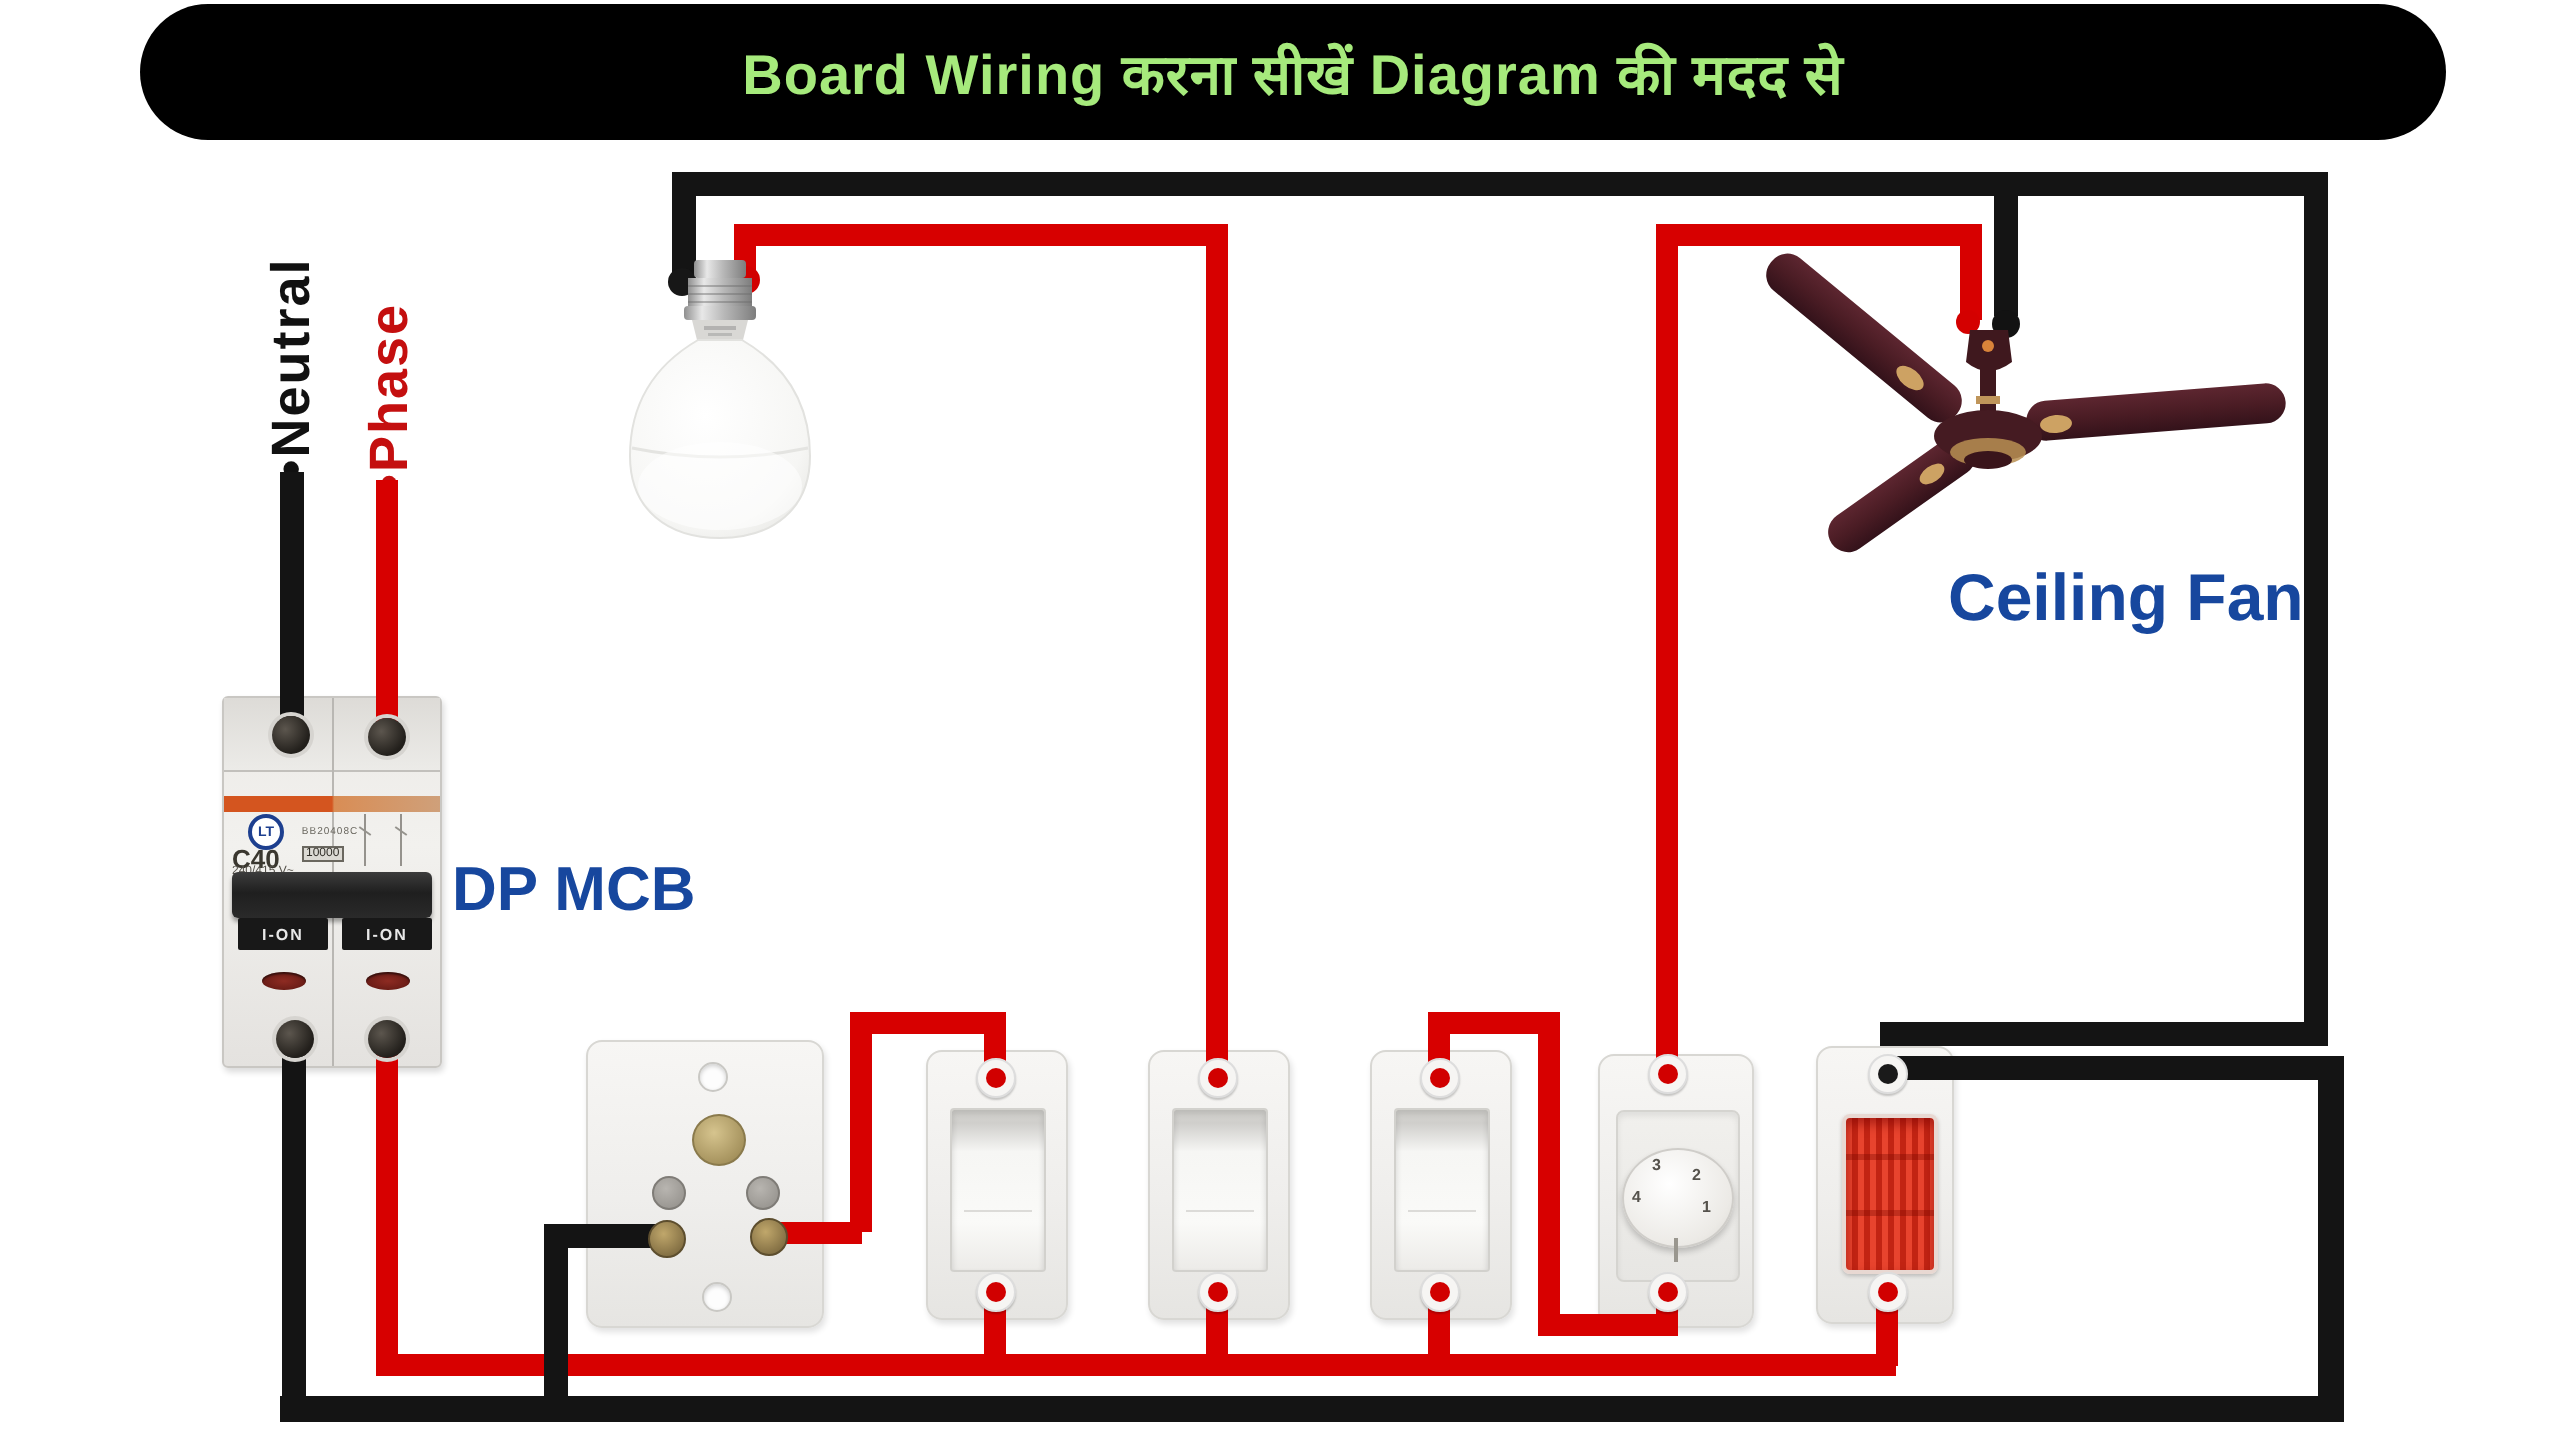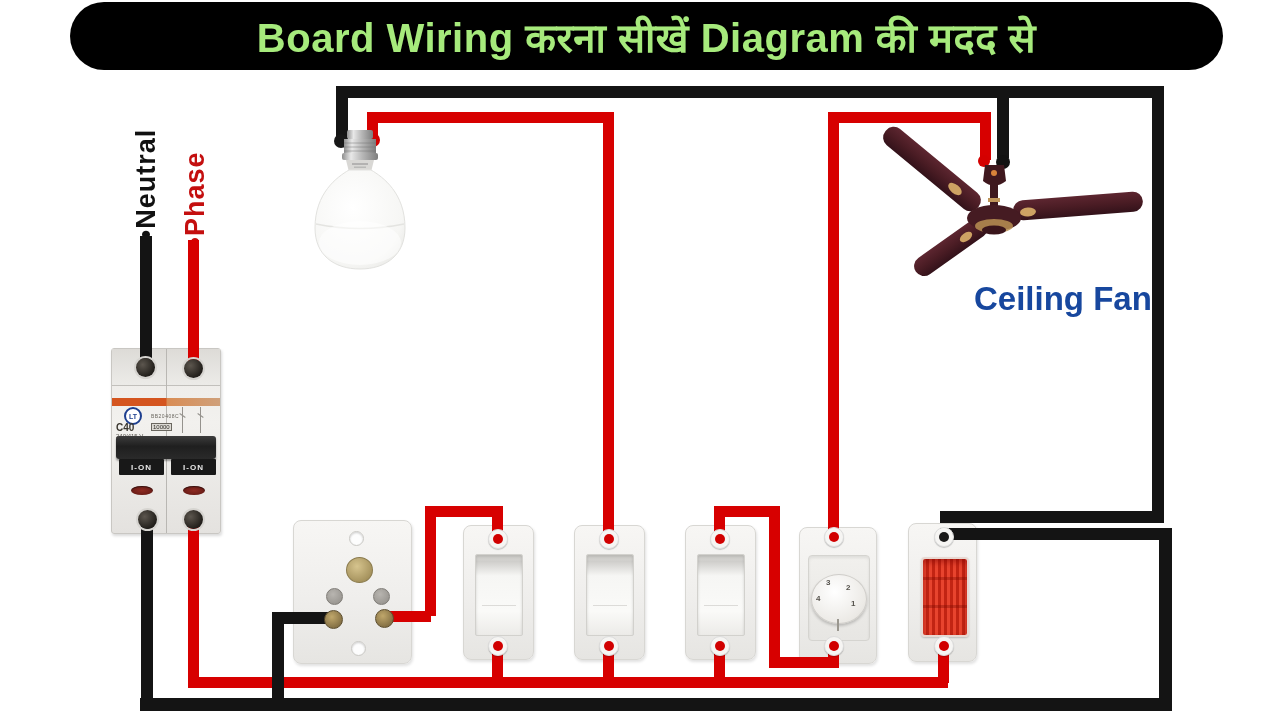--- a/index.html
+++ b/index.html
@@ -2,21 +2,21 @@
 <html><head>
 <meta charset="utf-8">
 <style>
   html,body{margin:0;padding:0;background:#fff;}
   #canvas{position:relative;width:1280px;height:720px;background:#ffffff;overflow:hidden;
           font-family:"Liberation Sans","DejaVu Sans",sans-serif;}
   .abs{position:absolute;}
   
   #banner{left:70px;top:2px;width:1153px;height:68px;background:#000;border-radius:34px;
           display:flex;align-items:center;justify-content:center;}
-  #banner span{color:#a6ea7c;font-size:40px;font-weight:bold;letter-spacing:.5px;white-space:nowrap;}
+  #banner span{color:#a6ea7c;font-size:28px;font-weight:bold;letter-spacing:.5px;white-space:nowrap;}
   
   .vwrap{width:0;height:0;}
   .vtext{display:inline-block;white-space:nowrap;transform:translate(-50%,-50%) rotate(-90deg);
          font-weight:bold;font-size:27px;letter-spacing:1px;}
   .vneutral{color:#111;}
   .vphase{color:#c40f0f;}
   
   .bluelabel{color:#17479e;font-weight:bold;font-size:33px;white-space:nowrap;}
   
   .wr{background:#d70000;}
@@ -34,21 +34,21 @@
   .term.blackdot i{background:#1a1a1a;}
   
   #mcb{left:111px;top:348px;width:108px;height:184px;background:linear-gradient(180deg,#eceae7,#f2f1ee 40%,#e4e2df);
        border:1px solid #c9c7c3;border-radius:3px;box-shadow:1px 2px 3px rgba(0,0,0,.15);}
   .mcb-seam{left:54px;top:0;width:1px;height:184px;background:#b9b7b3;}
   .mcb-topblock{left:0;top:0;width:108px;height:36px;background:linear-gradient(180deg,#dddbd7,#ecebe8);border-bottom:1px solid #c2c0bc;}
   .mcb-orange{left:0;top:49px;width:108px;height:8px;background:linear-gradient(90deg,#d4551f 0%,#d4551f 50%,#d98d55 51%,#cfa07a 100%);}
   .mcb-logo{left:12px;top:58px;width:14px;height:14px;border-radius:50%;border:2px solid #1d3f8f;
             color:#1d3f8f;font-size:7px;font-weight:bold;display:flex;align-items:center;justify-content:center;background:#fff;}
   .mcb-model{left:18px;top:64px;width:70px;font-size:5px;color:#6a675f;letter-spacing:.5px;text-align:center;}
-  .mcb-c40{left:4px;top:73px;font-size:10px;font-weight:bold;color:#3a372f;}
+  .mcb-c40{left:4px;top:73px;font-size:13px;font-weight:bold;color:#3a372f;}
   .mcb-cap{left:39px;top:74px;font-size:6px;color:#2f2d27;border:1px solid #6a675f;padding:0 1px;background:#dcdad4;}
   .mcb-volt{left:4px;top:84px;font-size:6px;color:#54514a;}
   .mcb-schem{left:62px;top:56px;width:40px;height:30px;opacity:.55;}
   .mcb-schem div{position:absolute;background:#4a473f;}
   .mcb-toggle{left:4px;top:87px;width:100px;height:23px;background:linear-gradient(180deg,#3c3c3c,#1f1f1f 45%,#2a2a2a);
               border-radius:3px;box-shadow:0 2px 2px rgba(0,0,0,.35);}
   .mcb-ion{top:110px;width:45px;height:16px;background:#181818;color:#e8e8e8;font-size:8px;font-weight:bold;
            display:flex;align-items:center;justify-content:center;letter-spacing:1px;border-radius:1px;}
   .mcb-ion.l{left:7px;} .mcb-ion.r{left:59px;}
   .mcb-window{top:137px;width:22px;height:9px;border-radius:50%;background:radial-gradient(#8e2b22,#5c1712);box-shadow:inset 0 1px 1px rgba(0,0,0,.5);}
@@ -86,20 +86,21 @@
   </div>
 
   <div class="abs vwrap" style="left:146px;top:184px;">
     <span class="vtext vneutral"><span>•</span><span>Neutral</span></span>
   </div>
   <div class="abs vwrap" style="left:195px;top:199px;">
     <span class="vtext vphase"><span>•</span><span>Phase</span></span>
   </div>
 
   <div class="abs bluelabel" style="left:974px;top:280px;">Ceiling Fan</div>
+  <div class="abs bluelabel" style="left:226px;top:427px;font-size:31px;">DP MCB</div>
 
   <div class="abs" id="mcb">
     <div class="abs mcb-topblock"></div>
     <div class="abs mcb-seam"></div>
     <div class="abs mcb-orange"></div>
     <div class="abs mcb-logo">LT</div>
     <div class="abs mcb-model">BB20408C</div>
     <div class="abs mcb-c40">C40</div>
     <div class="abs mcb-cap">10000</div>
     <div class="abs mcb-volt">240/415 V~</div>

